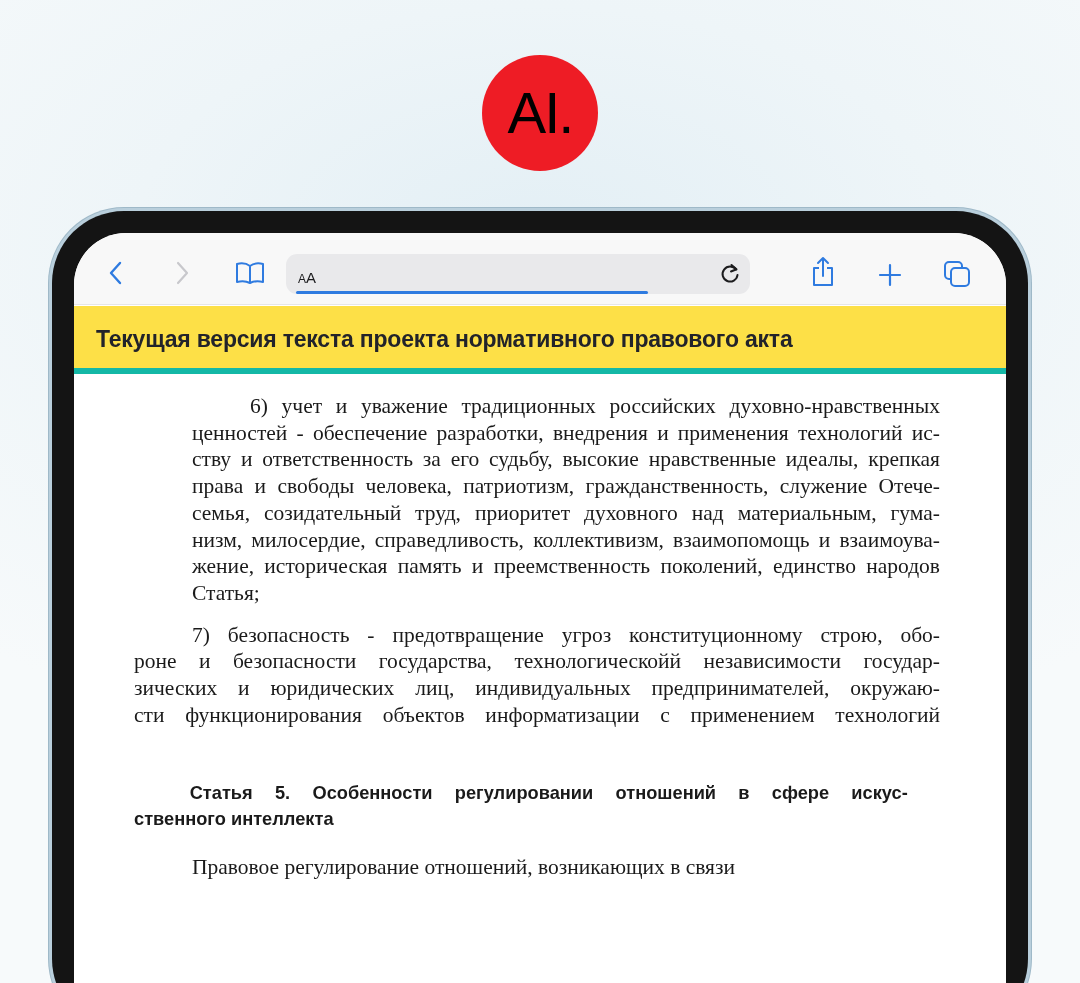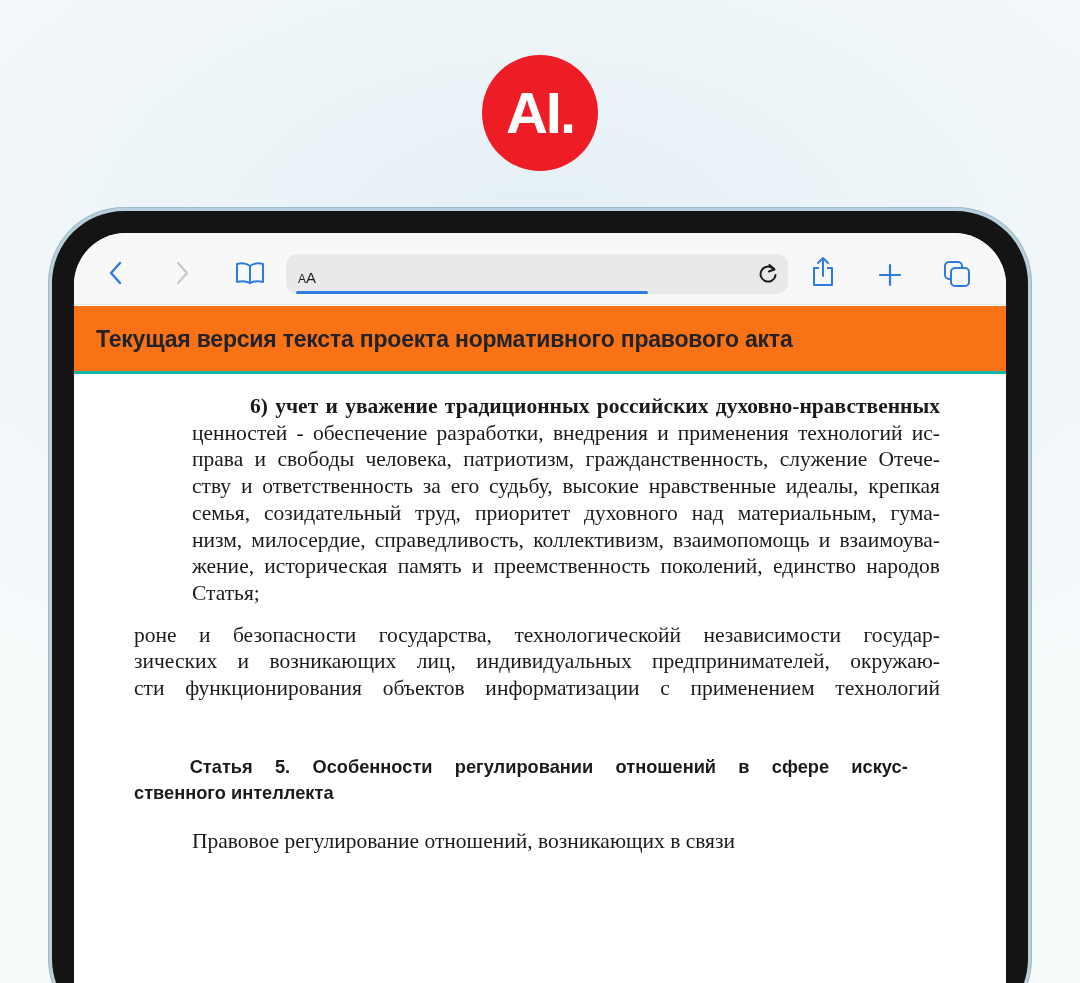--- a/index.html
+++ b/index.html
@@ -9,22 +9,22 @@
     background: radial-gradient(ellipse 900px 520px at 50% 240px, #e3eff5 0%, #eef5f8 45%, #f7fafb 100%);
     font-family: "Liberation Sans", sans-serif;
   }
   .logo {
     position: absolute; left: 482px; top: 55px;
     width: 116px; height: 116px; border-radius: 50%;
     background: #ee1c25;
     display: flex; align-items: center; justify-content: center;
   }
   .logo span {
-    color: #ffffff; font-family: "Liberation Sans", sans-serif;
-    font-weight: 700; font-size: 58px; letter-spacing: -2px;
+    color: #000000; font-family: "Liberation Sans", sans-serif;
+    font-weight: 400; font-size: 58px; letter-spacing: -2px;
     margin-top: -2px;
   }
   .device {
     position: absolute; left: 52px; top: 211px;
     width: 976px; height: 820px;
     border-radius: 72px;
     background: #141414;
     box-shadow: 0 0 0 3px #b9cfdc, 0 0 0 4px #9fb9c8;
   }
   .screen {
@@ -38,21 +38,21 @@
     position: absolute; left: 0; top: 0; width: 932px; height: 72px;
     background: #f8f8f8;
     border-bottom: 1px solid #e6e6e6;
   }
   .tb-icon {
     position: absolute; display: flex; align-items: center; justify-content: center;
     color: #2f7be0;
   }
   .tb-icon svg { display: block; }
   .urlbar {
-    position: absolute; left: 212px; top: 21px; width: 502px; height: 40px;
+    position: absolute; left: 212px; top: 21px; width: 464px; height: 40px;
     background: #e9e9eb; border-radius: 11px;
   }
   .urlbar .aa {
     position: absolute; left: 12px; top: 15px;
     font-size: 15px; color: #1c1c1e; letter-spacing: 0px;
   }
   .urlbar .aa small { font-size: 12px; }
   .urlbar .url {
     position: absolute; left: 0; right: 0; top: 8px; text-align: center;
     font-size: 16px; color: #1c1c1e;
@@ -60,21 +60,21 @@
   .urlbar .progress {
     position: absolute; left: 10px; bottom: 0; width: 352px; height: 3px;
     background: #2f7be0; border-radius: 2px;
   }
   .urlbar .reload {
     position: absolute; right: 8px; top: 8px; width: 24px; height: 24px;
     display: flex; align-items: center; justify-content: center;
   }
   .page-header {
     position: absolute; left: 0; top: 73px; width: 932px; height: 68px;
-    background: #f97316; border-bottom: 3px solid #14b8a6;
+    background: #fde047; border-bottom: 6px solid #14b8a6;
   }
   .page-header h1 {
     position: absolute; left: 22px; top: 20px;
     font-family: "Liberation Sans", sans-serif; font-weight: 700;
     font-size: 23px; color: #22232a; letter-spacing: -0.2px;
   }
   .doc {
     position: absolute; left: 60px; top: 160px; width: 806px;
     font-family: "Liberation Serif", serif; color: #1a1a1a;
     font-size: 21.5px; line-height: 26.7px;
@@ -148,32 +148,33 @@
           </svg>
       </div>
     </div>
 
     <div class="page-header">
       <h1>Текущая версия текста проекта нормативного правового акта</h1>
     </div>
 
     <div class="doc">
       <p class="para">
-        <span class="line" style="padding-left:58px;font-weight:bold;">6) учет и уважение традиционных российских духовно-нравственных</span>
+        <span class="line" style="padding-left:58px;">6) учет и уважение традиционных российских духовно-нравственных</span>
         <span class="line">ценностей - обеспечение разработки, внедрения и применения технологий ис-</span>
+        <span class="line">ству и ответственность за его судьбу, высокие нравственные идеалы, крепкая</span>
         <span class="line">права и свободы человека, патриотизм, гражданственность, служение Отече-</span>
-        <span class="line">ству и ответственность за его судьбу, высокие нравственные идеалы, крепкая</span>
         <span class="line">семья, созидательный труд, приоритет духовного над материальным, гума-</span>
         <span class="line">низм, милосердие, справедливость, коллективизм, взаимопомощь и взаимоува-</span>
         <span class="line">жение, историческая память и преемственность поколений, единство народов</span>
         <span class="line last">Статья;</span>
       </p>
       <p class="para" style="text-indent:0;">
+        <span class="line" style="padding-left:58px;">7) безопасность - предотвращение угроз конституционному строю, обо-</span>
         <span class="line">роне и безопасности государства, технологическойй независимости государ-</span>
-        <span class="line">зических и возникающих лиц, индивидуальных предпринимателей, окружаю-</span>
+        <span class="line">зических и юридических лиц, индивидуальных предпринимателей, окружаю-</span>
         <span class="line">сти функционирования объектов информатизации с применением технологий</span>
       </p>
       <div class="article">
         <span class="line" style="padding-left:58px;">Статья 5.  Особенности регулировании отношений в сфере искус-</span>
         <span class="line last">ственного интеллекта</span>
       </div>
       <div class="cut">Правовое регулирование отношений, возникающих в связи</div>
     </div>
 
   </div>

